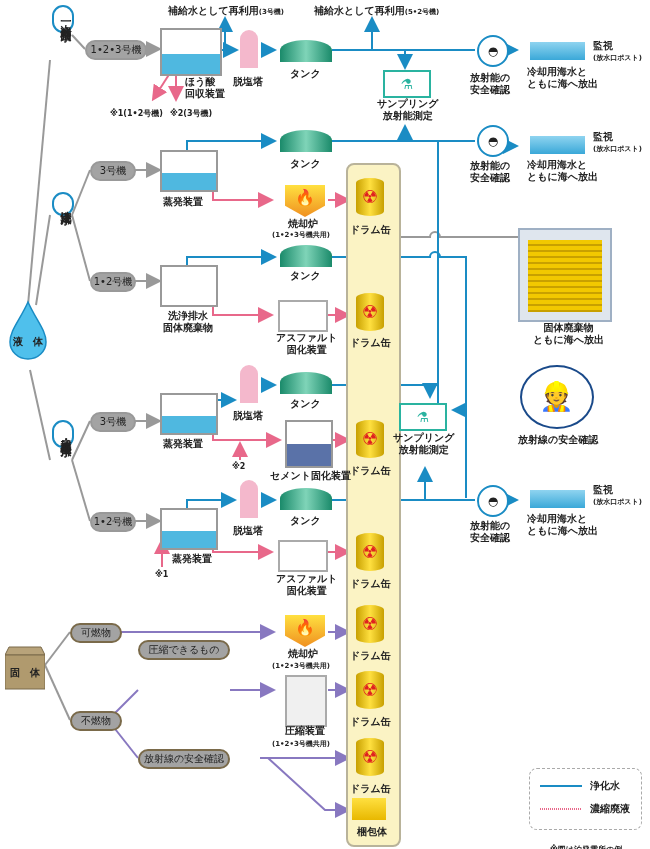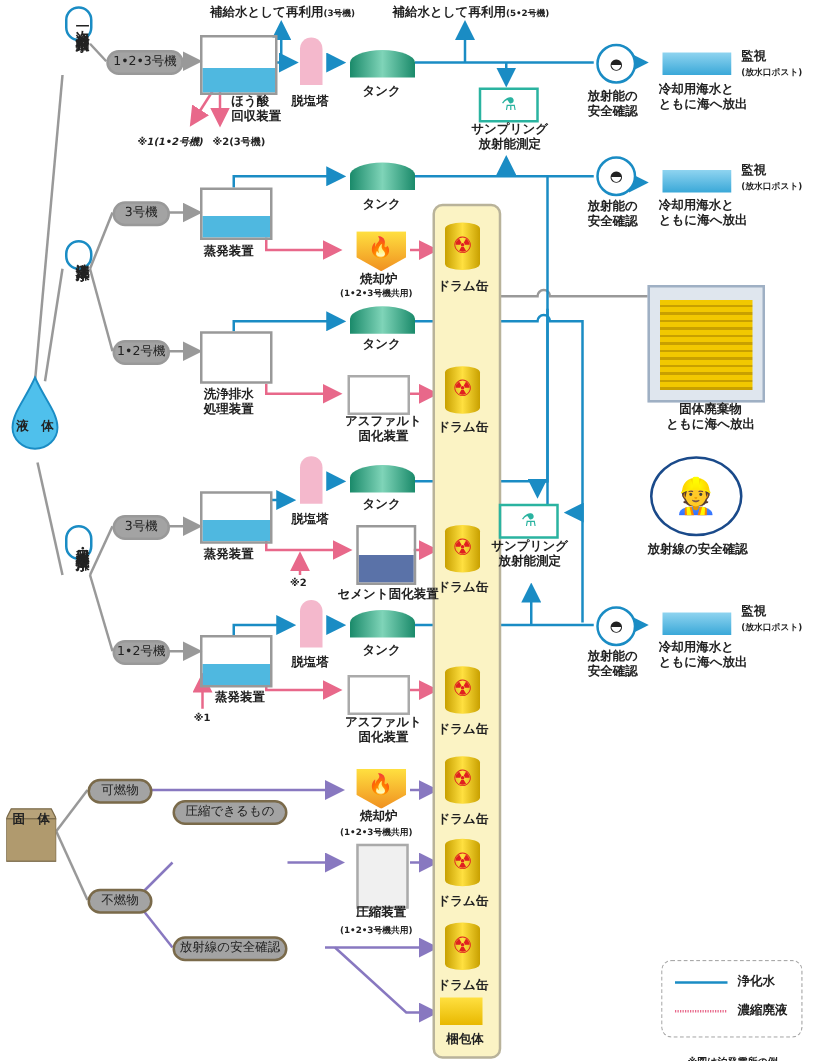--- a/index.html
+++ b/index.html
@@ -120,21 +120,21 @@
       <path d="M20,2 C28,20 38,30 38,42 A18,17 0 0 1 2,42 C2,30 12,20 20,2 z" fill="#4fc0ec" stroke="#1a8cc4" stroke-width="1.5"></path>
     </svg>
   <div class="lbl" style="left:0;top:36px;width:40px;font-size:10px;">液　体</div>
 </div>
 
 <div class="abs" style="left:5px;top:645px;width:40px;height:45px;">
   <svg width="40" height="45" viewBox="0 0 40 45">
       <path d="M4,2 L36,2 L40,10 L0,10 z" fill="#b8a37a" stroke="#7a6a4a"></path>
       <rect x="0" y="10" width="40" height="34" fill="#b09a6e" stroke="#7a6a4a"></rect>
     </svg>
-  <div class="lbl" style="left:0;top:5px;width:40px;">固　体</div>
+  <div class="lbl" style="left:0;top:22px;width:40px;">固　体</div>
 </div>
 
 <div class="vpill" style="left:52px;top:5px;">一次冷却材抽出水</div>
 <div class="vpill" style="left:52px;top:192px;">洗濯排水</div>
 <div class="vpill" style="left:52px;top:420px;">雑用水・機器排水</div>
 
 <div class="pill" style="left:85px;top:40px;width:58px;">1•2•3号機</div>
 <div class="pill" style="left:90px;top:161px;width:42px;">3号機</div>
 <div class="pill" style="left:90px;top:272px;width:42px;">1•2号機</div>
 <div class="pill" style="left:90px;top:412px;width:42px;">3号機</div>
@@ -147,21 +147,21 @@
 
 <div class="abs" style="left:160px;top:28px;width:58px;height:44px;border:2px solid #999;background:linear-gradient(#fff 55%,#4fb8e0 55%);"></div>
 <div class="lbl" style="left:185px;top:76px;white-space:pre;text-align:left;">ほう酸
 回収装置</div>
 
 <div class="abs" style="left:160px;top:150px;width:54px;height:38px;border:2px solid #999;background:linear-gradient(#fff 55%,#4fb8e0 55%);"></div>
 <div class="lbl" style="left:163px;top:196px;">蒸発装置</div>
 
 <div class="abs" style="left:160px;top:265px;width:54px;height:38px;border:2px solid #999;background:#fff;"></div>
 <div class="lbl" style="left:163px;top:310px;white-space:pre;">洗浄排水
-処理装置</div>
+固体廃棄物</div>
 
 <div class="abs" style="left:160px;top:393px;width:54px;height:38px;border:2px solid #999;background:linear-gradient(#fff 55%,#4fb8e0 55%);"></div>
 <div class="lbl" style="left:163px;top:438px;">蒸発装置</div>
 
 <div class="abs" style="left:160px;top:508px;width:54px;height:38px;border:2px solid #999;background:linear-gradient(#fff 55%,#4fb8e0 55%);"></div>
 <div class="lbl" style="left:172px;top:553px;">蒸発装置</div>
 
 <div class="abs" style="left:240px;top:30px;width:18px;height:38px;background:#f4b8cc;border-radius:9px 9px 0 0;"></div>
 <div class="lbl" style="left:233px;top:76px;">脱塩塔</div>
 <div class="abs" style="left:240px;top:365px;width:18px;height:38px;background:#f4b8cc;border-radius:9px 9px 0 0;"></div>
@@ -263,21 +263,21 @@
 <div class="abs" style="left:520px;top:365px;width:70px;height:60px;border:2px solid #1a4a8a;border-radius:50%;background:#fff;text-align:center;font-size:28px;line-height:60px;">👷</div>
 <div class="lbl" style="left:518px;top:434px;">放射線の安全確認</div>
 
 <div class="lbl" style="left:168px;top:5px;">
   <span>補給水として再利用</span><span class="sub">(3号機)</span>
 </div>
 <div class="lbl" style="left:314px;top:5px;">
   <span>補給水として再利用</span><span class="sub">(5•2号機)</span>
 </div>
 
-<div class="note" style="left:110px;top:108px;font-style:italic;">※1(1•2号機)</div>
+<div class="note" style="left:110px;top:108px;">※1(1•2号機)</div>
 <div class="note" style="left:170px;top:108px;">※2(3号機)</div>
 <div class="note" style="left:232px;top:462px;">※2</div>
 <div class="note" style="left:155px;top:570px;">※1</div>
 
 <div class="legend"></div>
 <div class="lbl" style="left:590px;top:780px;">浄化水</div>
 <div class="lbl" style="left:590px;top:803px;">濃縮廃液</div>
 <div class="note" style="left:550px;top:844px;">※図は泊発電所の例</div>
 
 </body></html>

